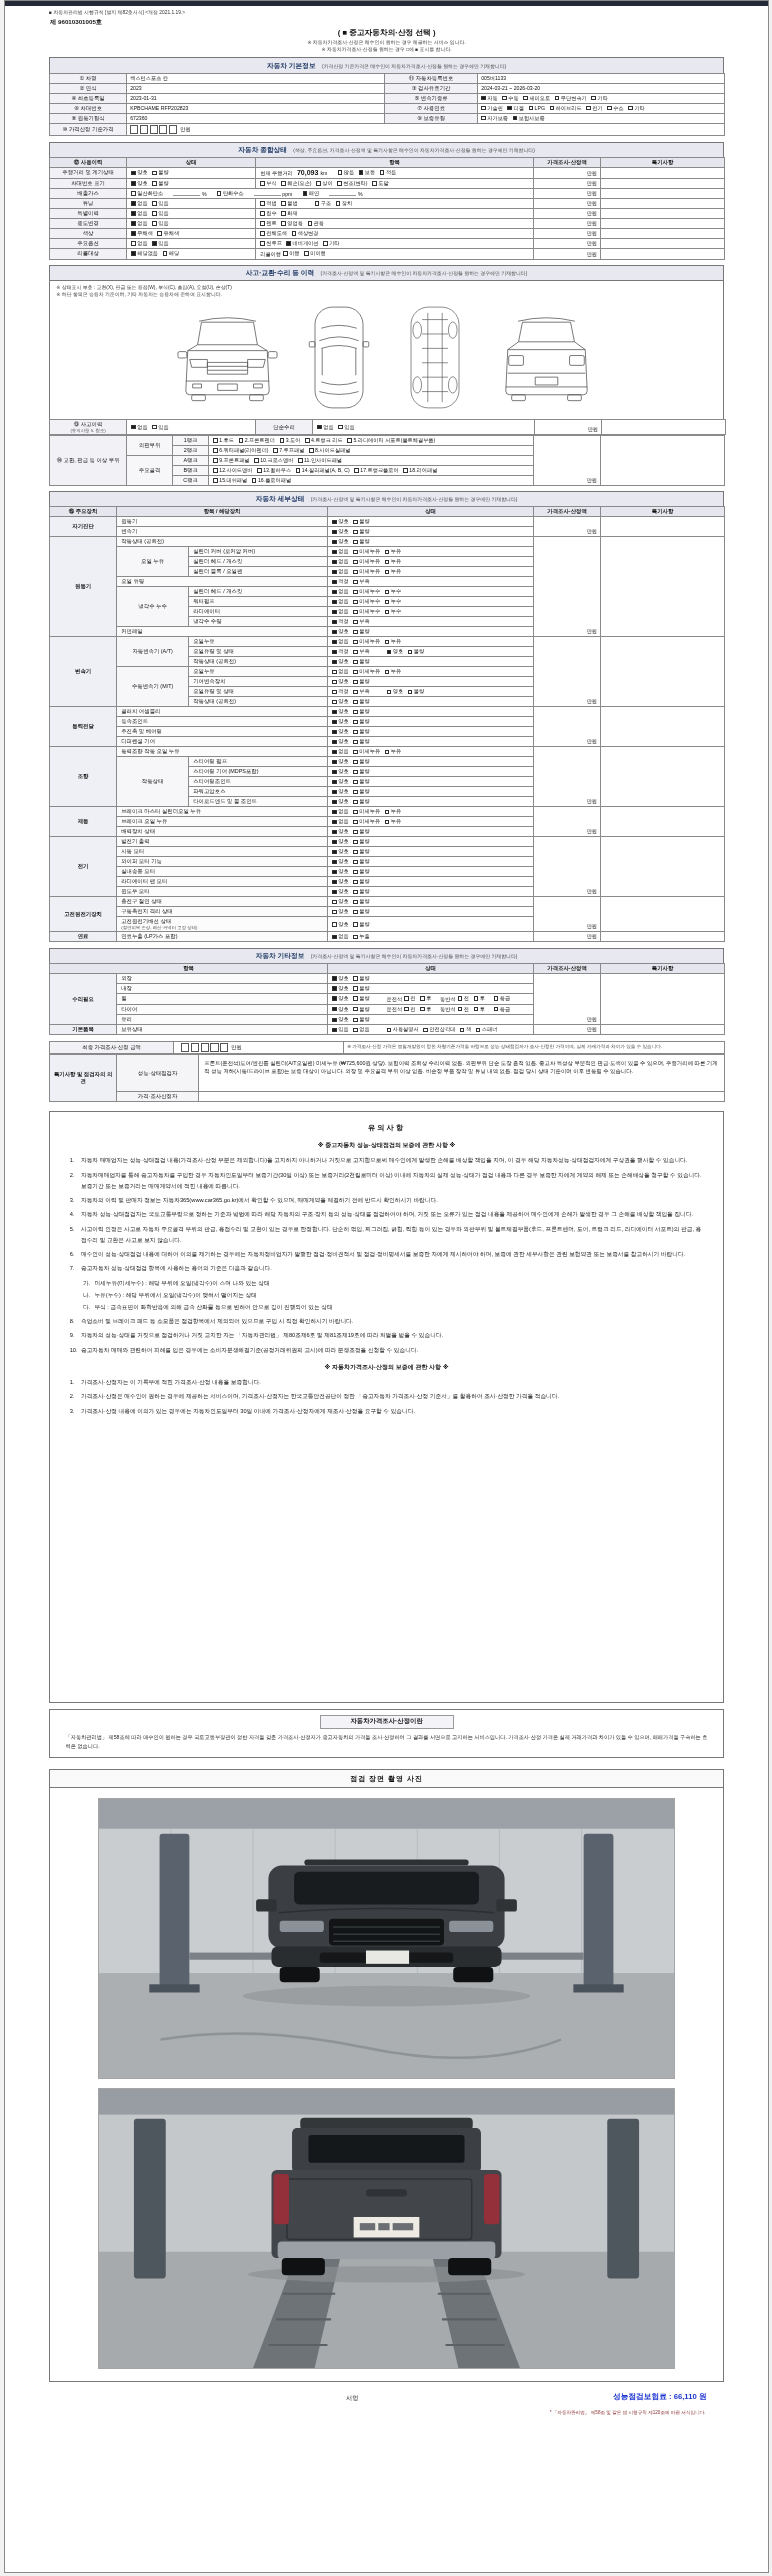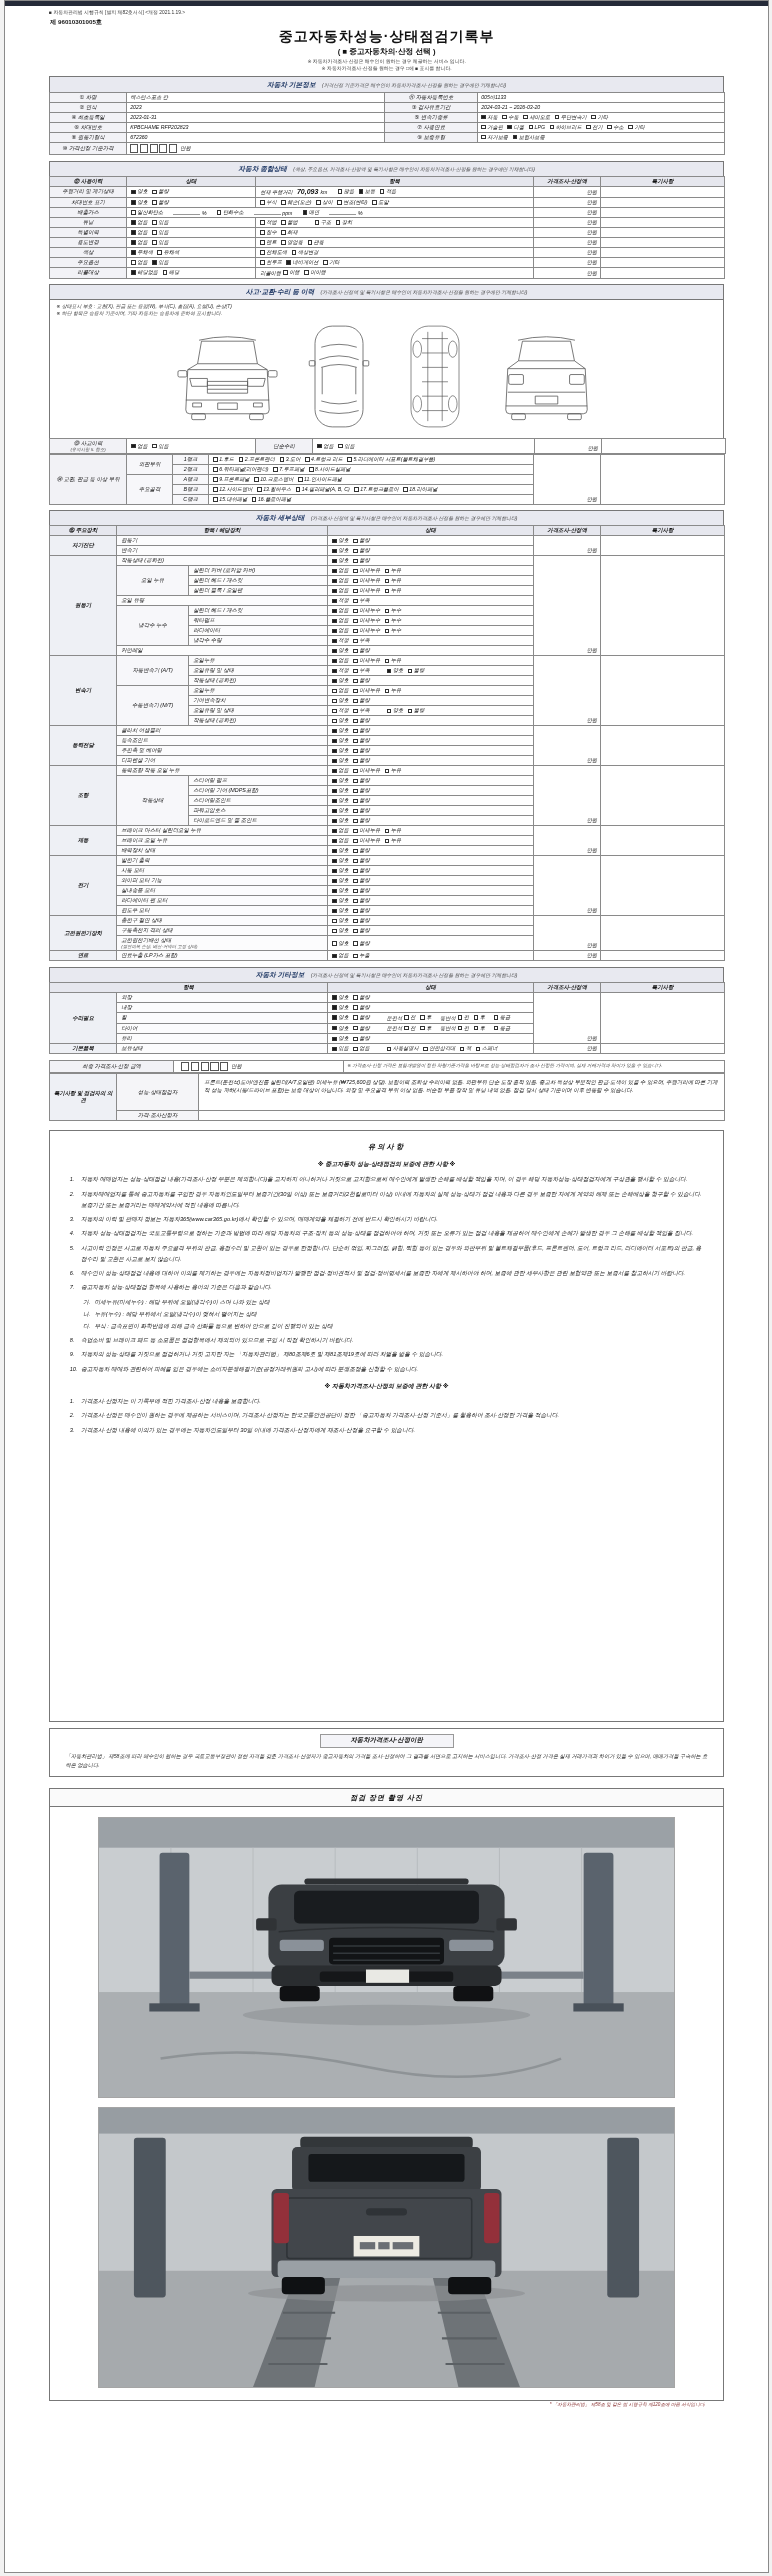--- a/index.html
+++ b/index.html
@@ -7,21 +7,21 @@
   body{background:#f2f2f2;font-family:"Liberation Sans","DejaVu Sans",sans-serif;color:#111;position:relative;overflow:hidden;}
   .sheet{position:absolute;left:4.1px;top:0;width:765px;height:2573px;background:#fff;border:0.5px solid #8a8a8a;}
   .topbar{height:4.6px;background:var(--navy,#242a38);}
   .inner{padding:2.1px 44px 0 44px;}
   .formref-row{display:flex;justify-content:space-between;font-size:4.9px;color:#333;margin-top:1.5px;}
   .docno{font-size:6.2px;font-weight:bold;margin:3.1px 0 1px 1px;}
   .doc-title{text-align:center;margin:1px 0 5.2px;}
   .doc-title .t1{font-size:14px;font-weight:bold;letter-spacing:1px;}
   .doc-title .t2{font-size:7.7px;font-weight:bold;margin-top:1px;}
   .doc-title .t3{font-size:4.9px;color:#333;margin-top:1px;}
-  section{margin-bottom:5.2px;font-style:italic;}
+  section{margin-bottom:5.2px;}
   .band{border:0.5px solid #777;border-bottom:none;background:var(--bandbg,#e8e9f0);text-align:center;padding:2.1px 0;}
   .band .bt{font-weight:bold;font-size:6.7px;color:var(--bandfg,#1f3864);}
   .band .bn{font-size:4.9px;color:#444;margin-left:4.1px;font-weight:normal;}
   table{border-collapse:collapse;width:100%;table-layout:fixed;background:#fff;}
   th,td{border:0.5px solid #8a8a8a;font-size:5.4px;padding:1px 3.1px;vertical-align:middle;}
   th{background:#f5f5f8;font-weight:normal;text-align:center;}
   th.hcol{background:#e6e7ee;font-weight:bold;}
   th.flab{background:#f2f2f6;}
   td.fval{text-align:left;}
   th.rlab{background:#f2f2f6;}
@@ -82,21 +82,20 @@
 <div class="sheet">
   <div class="topbar"></div>
   <div class="inner">
 
     <div class="formref-row">
       <span>■ 자동차관리법 시행규칙 [별지 제82호서식] &lt;개정 2021.1.19.&gt;</span>
     </div>
     <div class="docno">제 96010301005호</div>
 
     <div class="doc-title">
-      <div class="t1">중고자동차성능·상태점검기록부</div>
       <div class="t2">( ■ 중고자동차의·산정 선택 )</div>
       <div class="t3">※ 자동차가격조사·산정은 매수인이 원하는 경우 제공하는 서비스 입니다.</div>
       <div class="t3">※ 자동차가격조사·산정을 원하는 경우 □에 ■ 표시를 합니다.</div>
     </div>
 
     <section>
       <div class="band">
         <span class="bt">자동차 기본정보</span>
         <span class="bn">(가격산정 기준가격은 매수인이 자동차가격조사·산정을 원하는 경우에만 기재합니다)</span>
       </div>
@@ -1741,18 +1740,22 @@
                 <rect x="544" y="262" width="22" height="14" fill="#6b6f74"></rect>
                 <rect x="572" y="262" width="40" height="14" fill="#6b6f74"></rect>
                 <rect x="348" y="298" width="424" height="34" rx="8" fill="#9aa0a5"></rect>
                 <rect x="356" y="330" width="84" height="34" rx="8" fill="#0f1113"></rect>
                 <rect x="680" y="330" width="84" height="34" rx="8" fill="#0f1113"></rect>
               </g>
             </svg>
           </div>
         </div>
       </div>
+      <div class="footer-row">
+        <span class="sign-label">서명</span>
+        <span class="insurance">성능점검보험료 : 66,110 원</span>
+      </div>
       <div class="footnote">* 「자동차관리법」 제58조 및 같은 법 시행규칙 제120조에 따른 서식입니다.</div>
     </section>
 
   </div>
 </div>
 
 
 </body></html>

